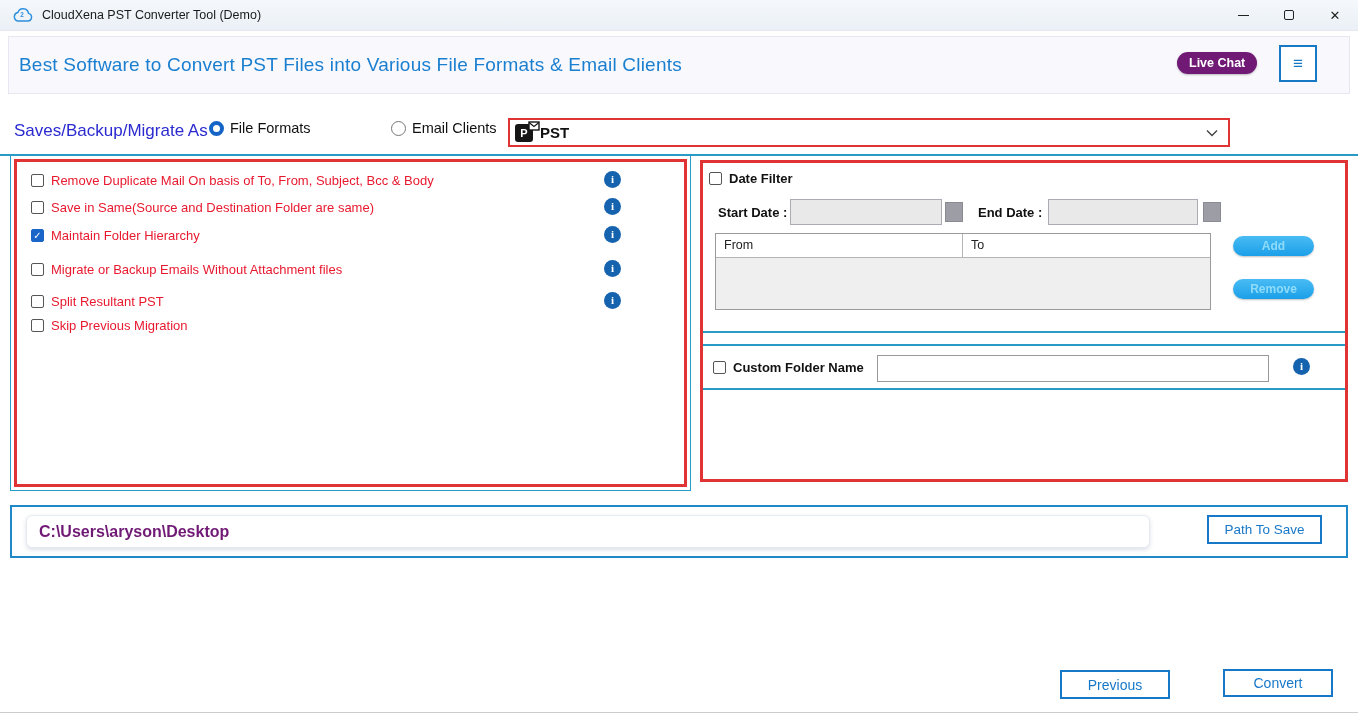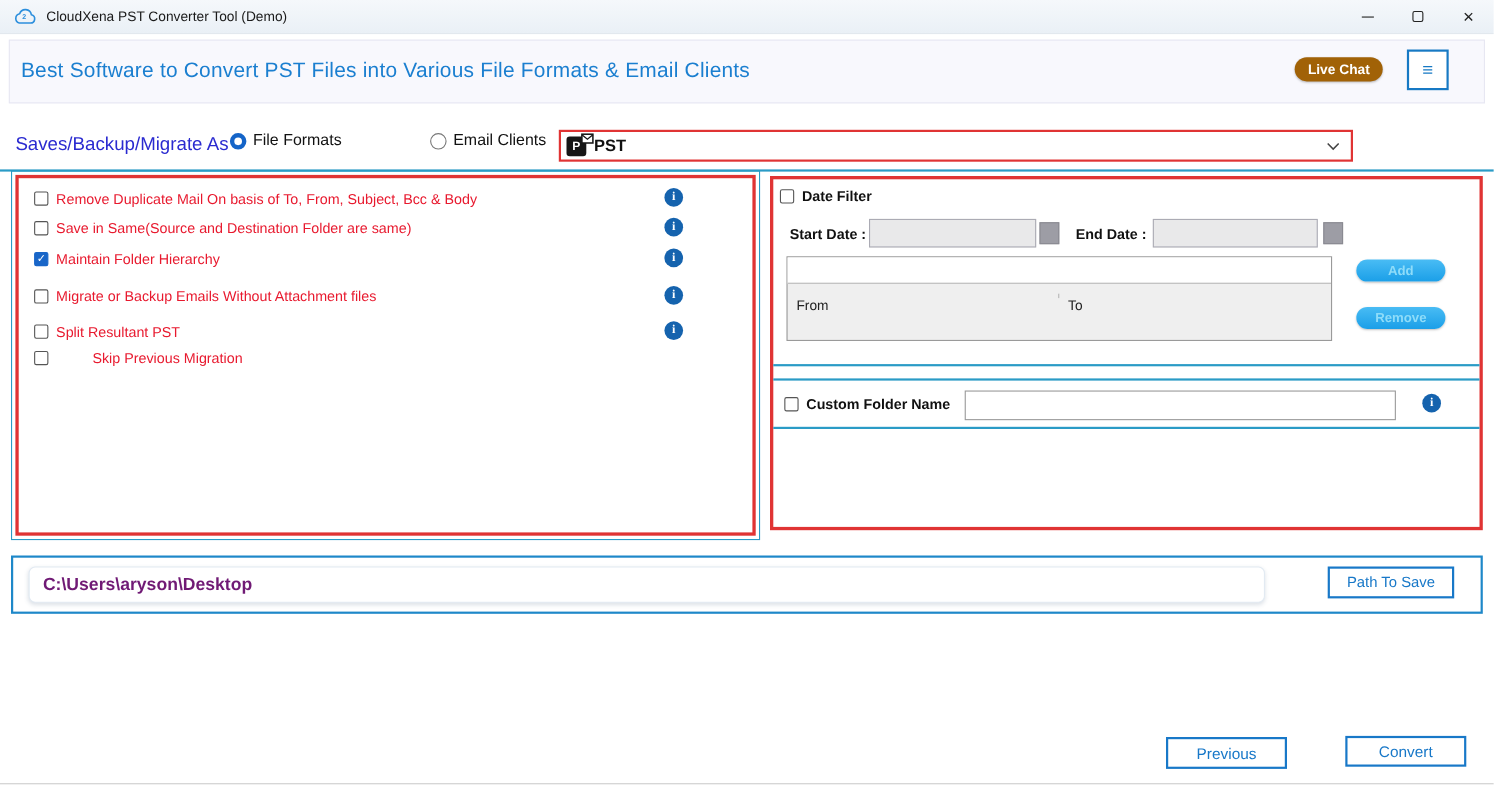--- a/index.html
+++ b/index.html
@@ -15,21 +15,21 @@
   .win-controls { margin-left:auto; display:flex; height:31px; }
   .win-btn { width:46px; height:31px; display:flex; align-items:center; justify-content:center; color:#222; font-size:13px; cursor:default; }
   .glyph-min { width:11px; height:0; border-top:1.4px solid #222; display:inline-block; }
   .glyph-max { width:10px; height:10px; border:1.4px solid #222; border-radius:2px; display:inline-block; }
 
   
   .header { position:absolute; top:36px; left:8px; width:1342px; height:58px;
     background:#f8f8fd; border:1px solid #e7e7f2; display:flex; align-items:center; }
   .header-title { margin-left:10px; font-size:19px; color:#1b7fd0; letter-spacing:.2px; }
   .live-chat { position:absolute; left:1177px; top:16px; height:22px; padding:0 12px;
-    background:#a16207; border:none; border-radius:11px; color:#fff; font-weight:bold;
+    background:#701a75; border:none; border-radius:11px; color:#fff; font-weight:bold;
     font-size:12.5px; font-family:inherit; box-shadow:0 1px 2px rgba(0,0,0,.25); cursor:pointer; }
   .menu-btn { position:absolute; left:1279px; top:9px; width:38px; height:37px; background:#fff;
     border:2px solid #1779c4; color:#1779c4; font-size:17px; line-height:33px; text-align:center; cursor:pointer; }
 
   
   .selector-row { position:absolute; top:108px; left:0; width:1358px; height:44px; }
   .sel-label { position:absolute; left:14px; top:13px; font-size:17px; color:#2a2ad0; }
   .radio-item { position:absolute; top:12px; display:flex; align-items:center; cursor:pointer; }
   .radio-item.r0 { left:209px; } .radio-item.r1 { left:346px;padding-left:45px; }
   .radio-dot { width:15px; height:15px; border:1px solid #777; border-radius:50%; background:#fff; margin-right:6px; }
@@ -44,21 +44,21 @@
   .dd-chevron { margin-left:auto; margin-right:10px; }
 
   .teal-line { position:absolute; top:154px; left:0; width:1358px; height:0; border-top:2px solid #2a9bc6; }
 
   
   .left-panel { position:absolute; left:14px; top:159px; width:673px; height:328px;
     border:3px solid #e03434; background:#fff; outline:1px solid #2a9bc6; outline-offset:3px;
     padding:10px 0 0 14px; }
   .opt-row { position:relative; display:flex; align-items:center; height:16px; }
   .opt-row.g1 { margin-top:0; } .opt-row.g2 { margin-top:11px; } .opt-row.g3 { margin-top:12px; }
-  .opt-row.g4 { margin-top:18px; } .opt-row.g5 { margin-top:16px; } .opt-row.g6 { margin-top:8px;gap:33px; }
+  .opt-row.g4 { margin-top:18px; } .opt-row.g5 { margin-top:16px; } .opt-row.g6 { margin-top:8px; }
   .cbx { width:13px; height:13px; border:1px solid #555; border-radius:2px; background:#fff;
     margin-right:7px; flex:none; color:#fff; font-size:10px; line-height:12px; text-align:center; cursor:pointer; }
   .cbx.checked { background:#1966c8; border-color:#1966c8; }
   .cbx:not(.checked) .cbx-check { visibility:hidden; }
   .opt-label { font-size:13px; color:#e8192e; }
   .info-icon { position:absolute; left:573px; top:-1px; width:17px; height:17px; border-radius:50%;
     background:#1563ae; color:#fff; font-size:11px; font-weight:bold; font-family:"Liberation Serif",serif;
     text-align:center; line-height:17px; cursor:pointer; }
 
   
@@ -69,21 +69,21 @@
   .date-row { position:absolute; left:0; top:36px; width:100%; height:28px; }
   .lbl-start { position:absolute; left:15px; top:6px; }
   .lbl-end { position:absolute; left:275px; top:6px; }
   .date-input { position:absolute; top:0; width:152px; height:26px; background:#e9e9ea; border:1px solid #ababb4; }
   .di-start { left:87px; } .di-end { left:345px; width:150px; }
   .cal-btn { position:absolute; top:3px; width:18px; height:20px; background:#9d9da5; border:1px solid #8a8a92; cursor:pointer; }
   .cal-start { left:242px; } .cal-end { left:500px; }
 
   .ft-table { position:absolute; left:12px; top:70px; width:496px; height:77px; border:1px solid #9a9a9a; background:#efefef; }
   .ft-head { display:flex; height:24px; background:#fff; border-bottom:1px solid #b5b5b5; }
-  .ft-col { font-size:12.5px; color:#222; padding:4px 0 0 8px;margin-top:33px; }
+  .ft-col { font-size:12.5px; color:#222; padding:4px 0 0 8px; }
   .ft-col.c0 { width:247px; border-right:1px solid #b5b5b5; }
   .ft-col.c1 { flex:1; }
 
   .pill-btn { position:absolute; left:530px; width:81px; height:20px; border:none; border-radius:10px;
     background:linear-gradient(#49bcf4,#1b9fe8); color:#8edcf9; font-size:12px; font-weight:bold;
     font-family:inherit; box-shadow:0 1px 2px rgba(0,0,0,.25); cursor:pointer; }
   .btn-add { top:73px; } .btn-remove { top:116px; }
 
   .rp-divider { position:absolute; left:0; top:168px; width:100%; height:0; border-top:2px solid #2a9bc6; }
   .custom-section { position:absolute; left:0; top:181px; width:100%; height:46px;

